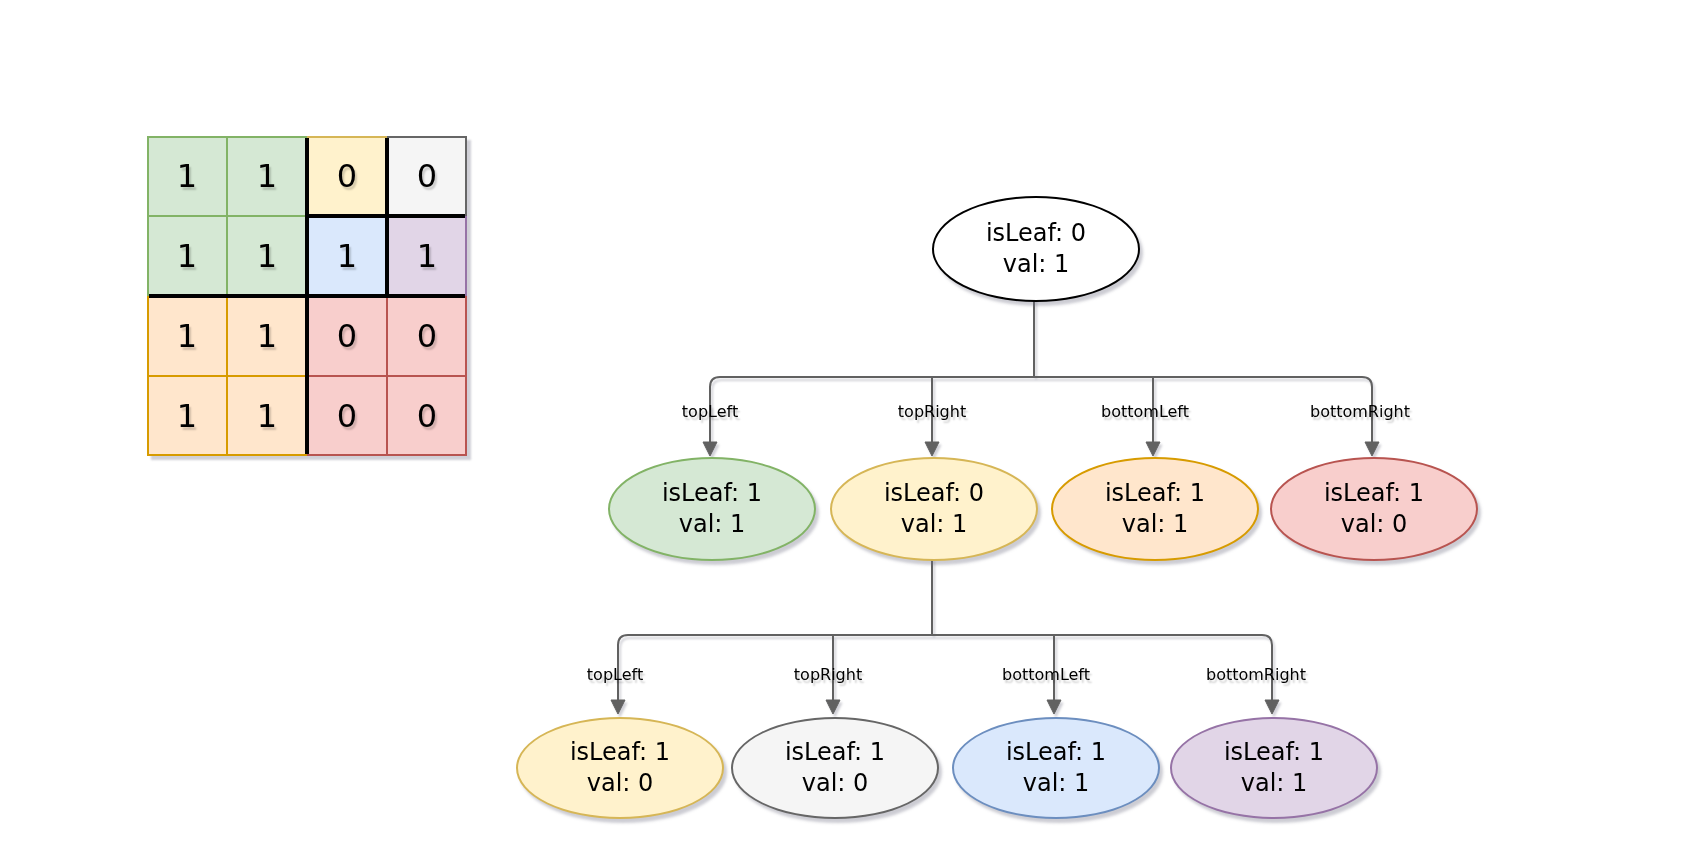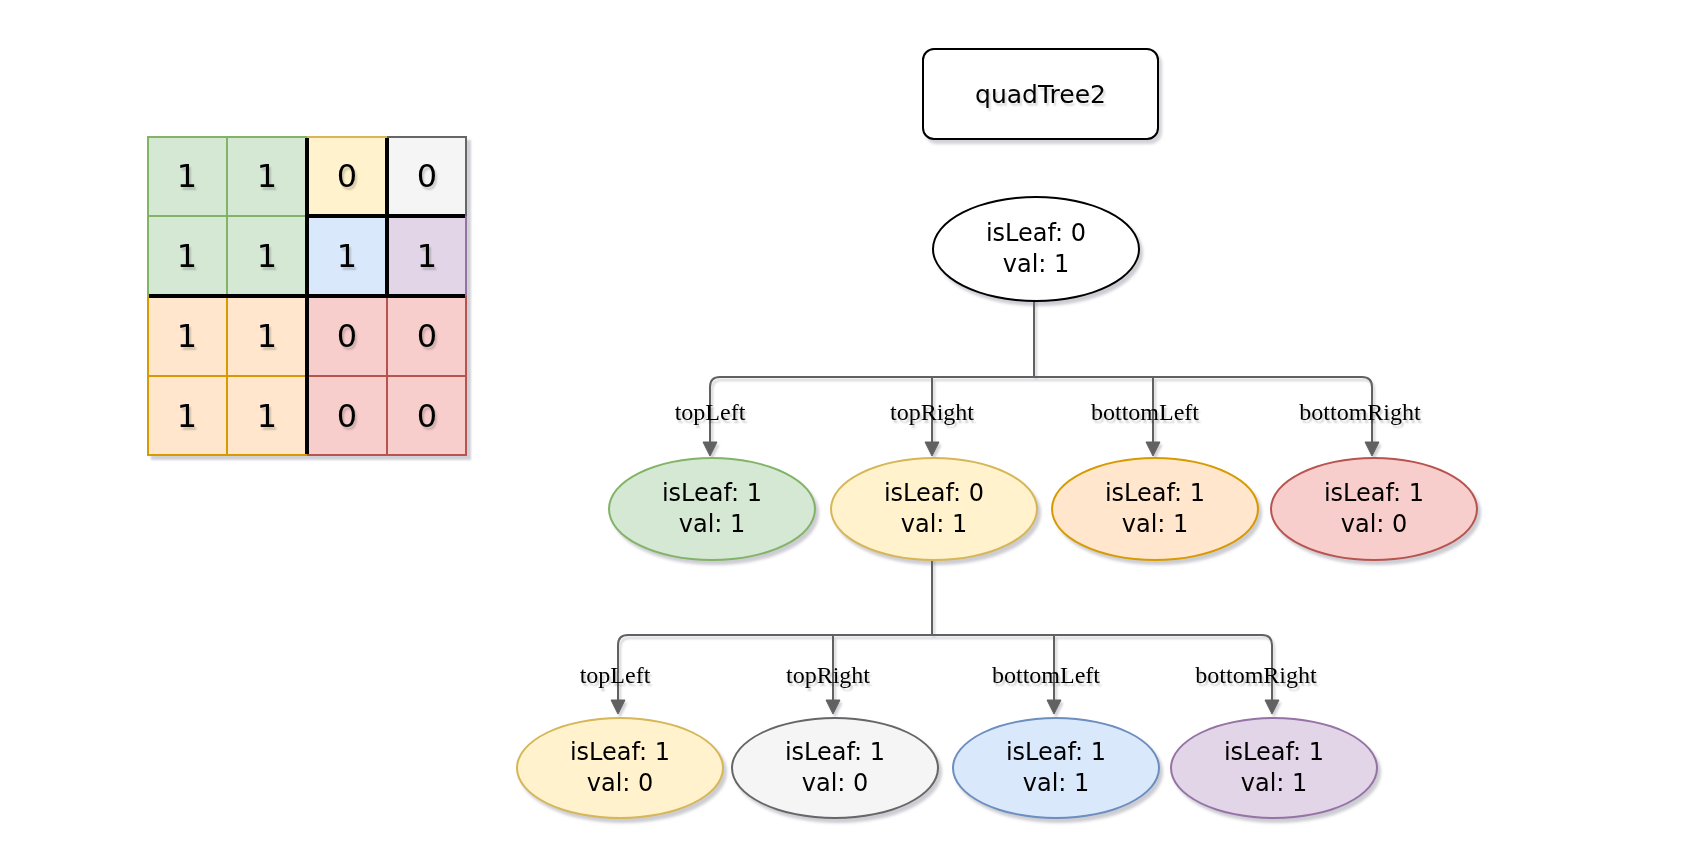--- a/index.html
+++ b/index.html
@@ -49,23 +49,22 @@
   .title-box {
     position:absolute; left:922px; top:48px; width:233px; height:88px;
     background:#ffffff; border:2px solid #000; border-radius:12px;
     display:flex; align-items:center; justify-content:center; font-size:25px;
     box-shadow:3px 4px 3px rgba(110,110,130,0.3);
     text-shadow:2px 3px 2px rgba(0,0,0,0.15);
   }
 
   .edge-label {
     position:absolute; transform:translateX(-50%);
-    font-size:24px; line-height:28px; white-space:nowrap;
+    font-size:16px; line-height:28px; white-space:nowrap;
     text-shadow:2px 3px 2px rgba(0,0,0,0.2);
-    font-family:Liberation Serif, serif;
   }
 
   .connectors {
     position:absolute; left:0; top:0;
     filter:drop-shadow(2px 3px 1px rgba(100,100,120,0.30));
   }
   .connectors path { stroke:#616161; stroke-width:2; fill:none; }
   .connectors polygon { fill:#616161; stroke:#616161; }
 </style>
 </head>
@@ -129,23 +128,20 @@
     <path d="M932 558 L932 635"></path>
     <path d="M618 701 L618 645 Q618 635 628 635 L1262 635 Q1272 635 1272 645 L1272 701"></path>
     <path d="M833 635 L833 701"></path>
     <path d="M1054 635 L1054 701"></path>
     <polygon points="611,700 625,700 618,714"></polygon>
     <polygon points="826,700 840,700 833,714"></polygon>
     <polygon points="1047,700 1061,700 1054,714"></polygon>
     <polygon points="1265,700 1279,700 1272,714"></polygon>
   </svg>
 
-  <div class="title-box">
-    <span>quadTree2</span>
-  </div>
 
   <div class="node" style="left:932px; top:196px; width:204px; height:102px;" data-color="white">
     <span>isLeaf: 0</span>
     <span>val: 1</span>
   </div>
 
   <div class="edge-label" style="left:710px; top:398px;">topLeft</div>
   <div class="edge-label" style="left:932px; top:398px;">topRight</div>
   <div class="edge-label" style="left:1145px; top:398px;">bottomLeft</div>
   <div class="edge-label" style="left:1360px; top:398px;">bottomRight</div>

